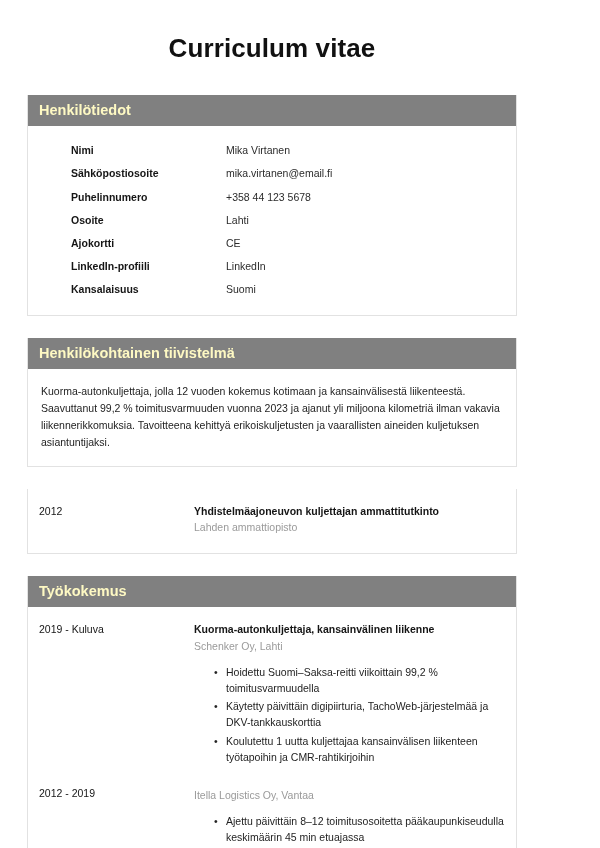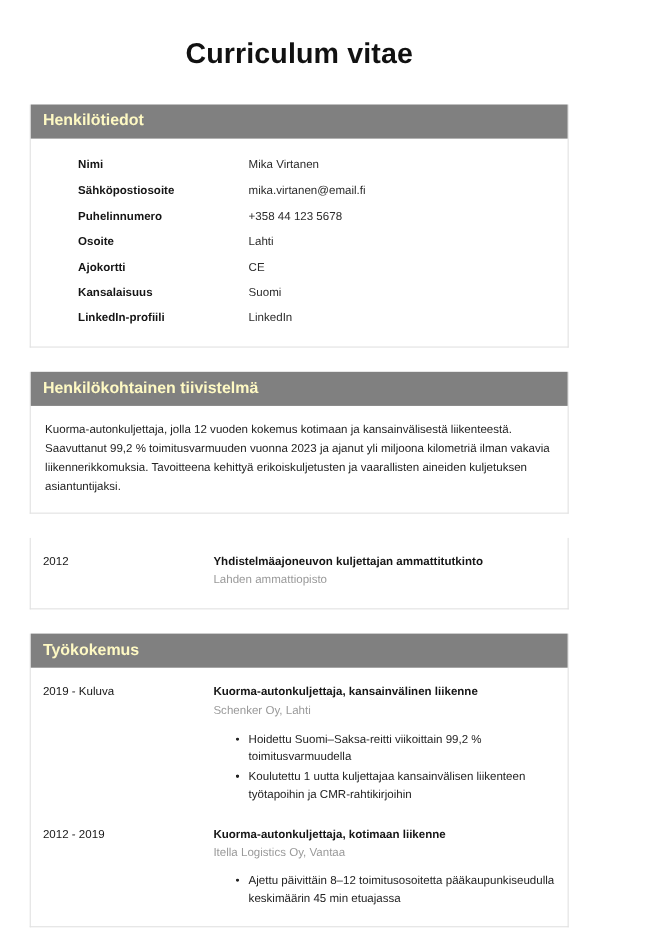--- a/index.html
+++ b/index.html
@@ -171,26 +171,26 @@
           </tr>
           <tr>
             <td class="info-label">Osoite</td>
             <td class="info-value">Lahti</td>
           </tr>
           <tr>
             <td class="info-label">Ajokortti</td>
             <td class="info-value">CE</td>
           </tr>
           <tr>
+            <td class="info-label">LinkedIn-profiili</td>
+            <td class="info-value">LinkedIn</td>
+          </tr>
+          <tr>
             <td class="info-label">Kansalaisuus</td>
             <td class="info-value">Suomi</td>
-          </tr>
-          <tr>
-            <td class="info-label">LinkedIn-profiili</td>
-            <td class="info-value">LinkedIn</td>
           </tr>
         </tbody>
       </table>
     </div>
   </div>
 
   <div class="card summary-card">
     <div class="section-header">Henkilökohtainen tiivistelmä</div>
     <div class="card-body">
       <p class="summary-text">Kuorma-autonkuljettaja, jolla 12 vuoden kokemus kotimaan ja kansainvälisestä liikenteestä. Saavuttanut 99,2 % toimitusvarmuuden vuonna 2023 ja ajanut yli miljoona kilometriä ilman vakavia liikennerikkomuksia. Tavoitteena kehittyä erikoiskuljetusten ja vaarallisten aineiden kuljetuksen asiantuntijaksi.</p>
@@ -213,30 +213,29 @@
     <div class="section-header">Työkokemus</div>
     <div class="card-body">
 
       <div class="entry">
         <div class="entry-date">2019 - Kuluva</div>
         <div class="entry-main">
           <div class="entry-title">Kuorma-autonkuljettaja, kansainvälinen liikenne</div>
           <div class="entry-org">Schenker Oy, Lahti</div>
           <ul class="entry-bullets">
             <li><span class="bullet-dot">•</span><span>Hoidettu Suomi–Saksa-reitti viikoittain 99,2 % toimitusvarmuudella</span></li>
-            <li><span class="bullet-dot">•</span></li>
+            <li><span class="bullet-dot">•</span><span>Käytetty päivittäin digipiirturia, TachoWeb-järjestelmää ja DKV-tankkauskorttia</span></li>
             <li><span class="bullet-dot">•</span><span>Koulutettu 1 uutta kuljettajaa kansainvälisen liikenteen työtapoihin ja CMR-rahtikirjoihin</span></li>
           </ul>
         </div>
       </div>
 
       <div class="entry">
         <div class="entry-date">2012 - 2019</div>
         <div class="entry-main">
-          <div class="entry-title">Kuorma-autonkuljettaja, kotimaan liikenne</div>
           <div class="entry-org">Itella Logistics Oy, Vantaa</div>
           <ul class="entry-bullets">
             <li><span class="bullet-dot">•</span><span>Ajettu päivittäin 8–12 toimitusosoitetta pääkaupunkiseudulla keskimäärin 45 min etuajassa</span></li>
 
           </ul>
         </div>
       </div>
 
     </div>
   </div>

